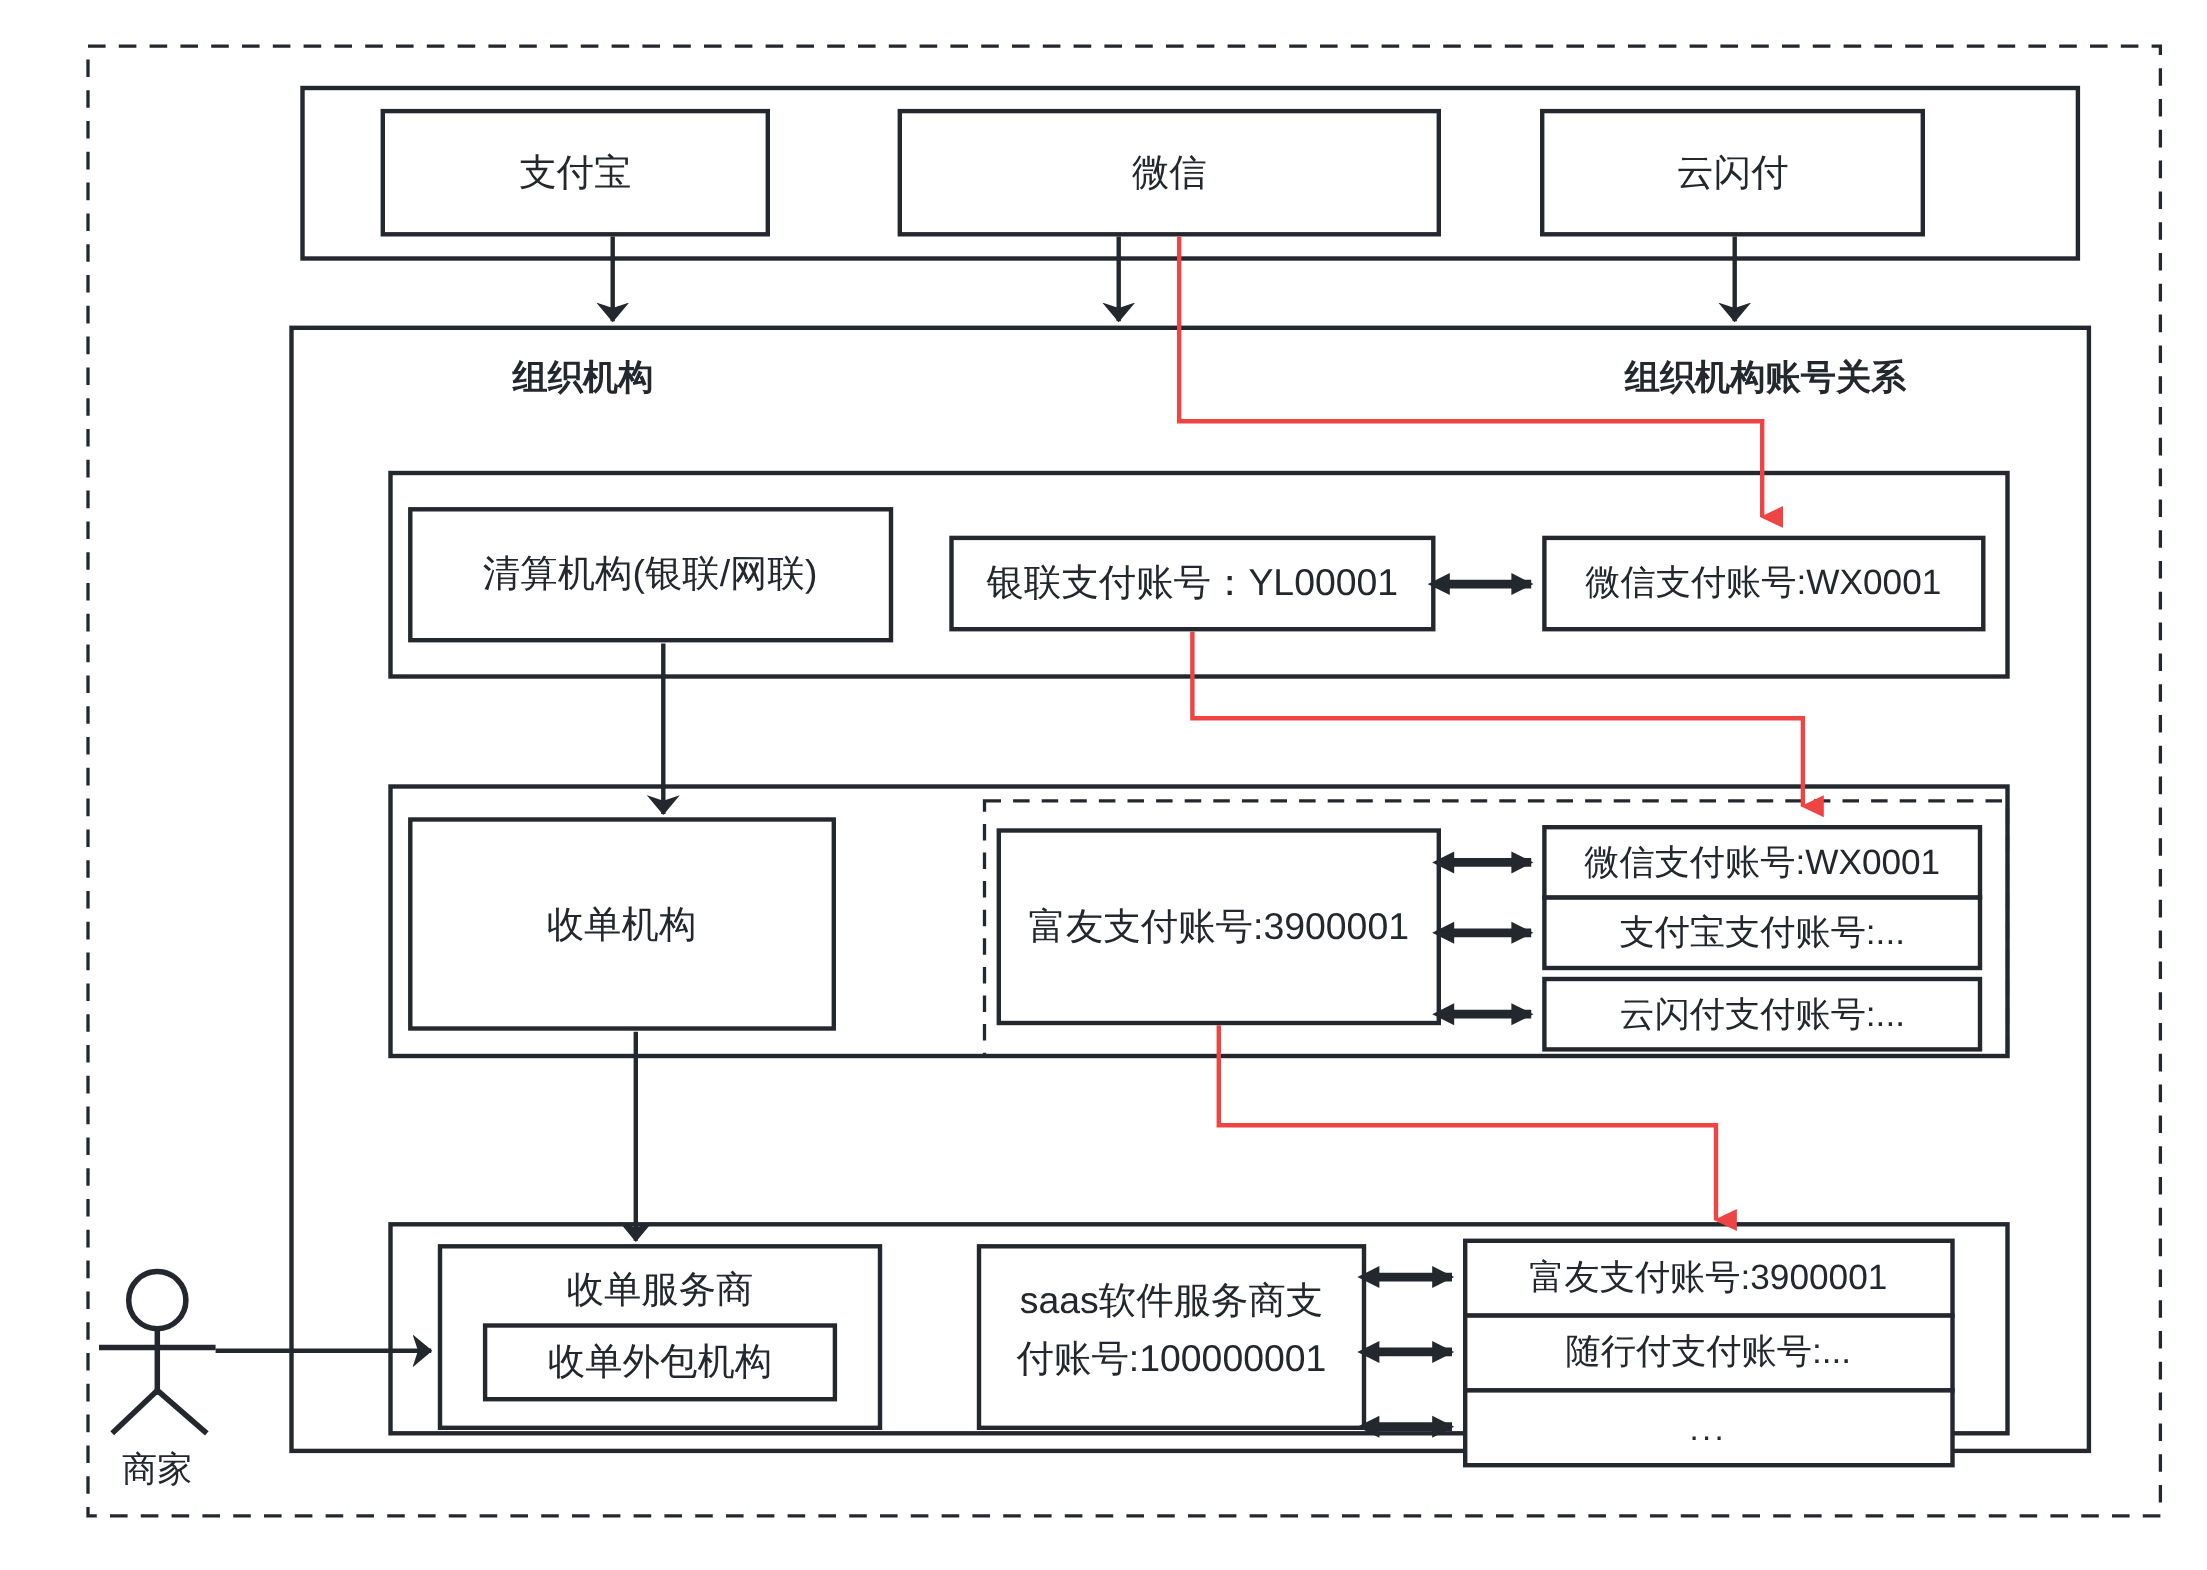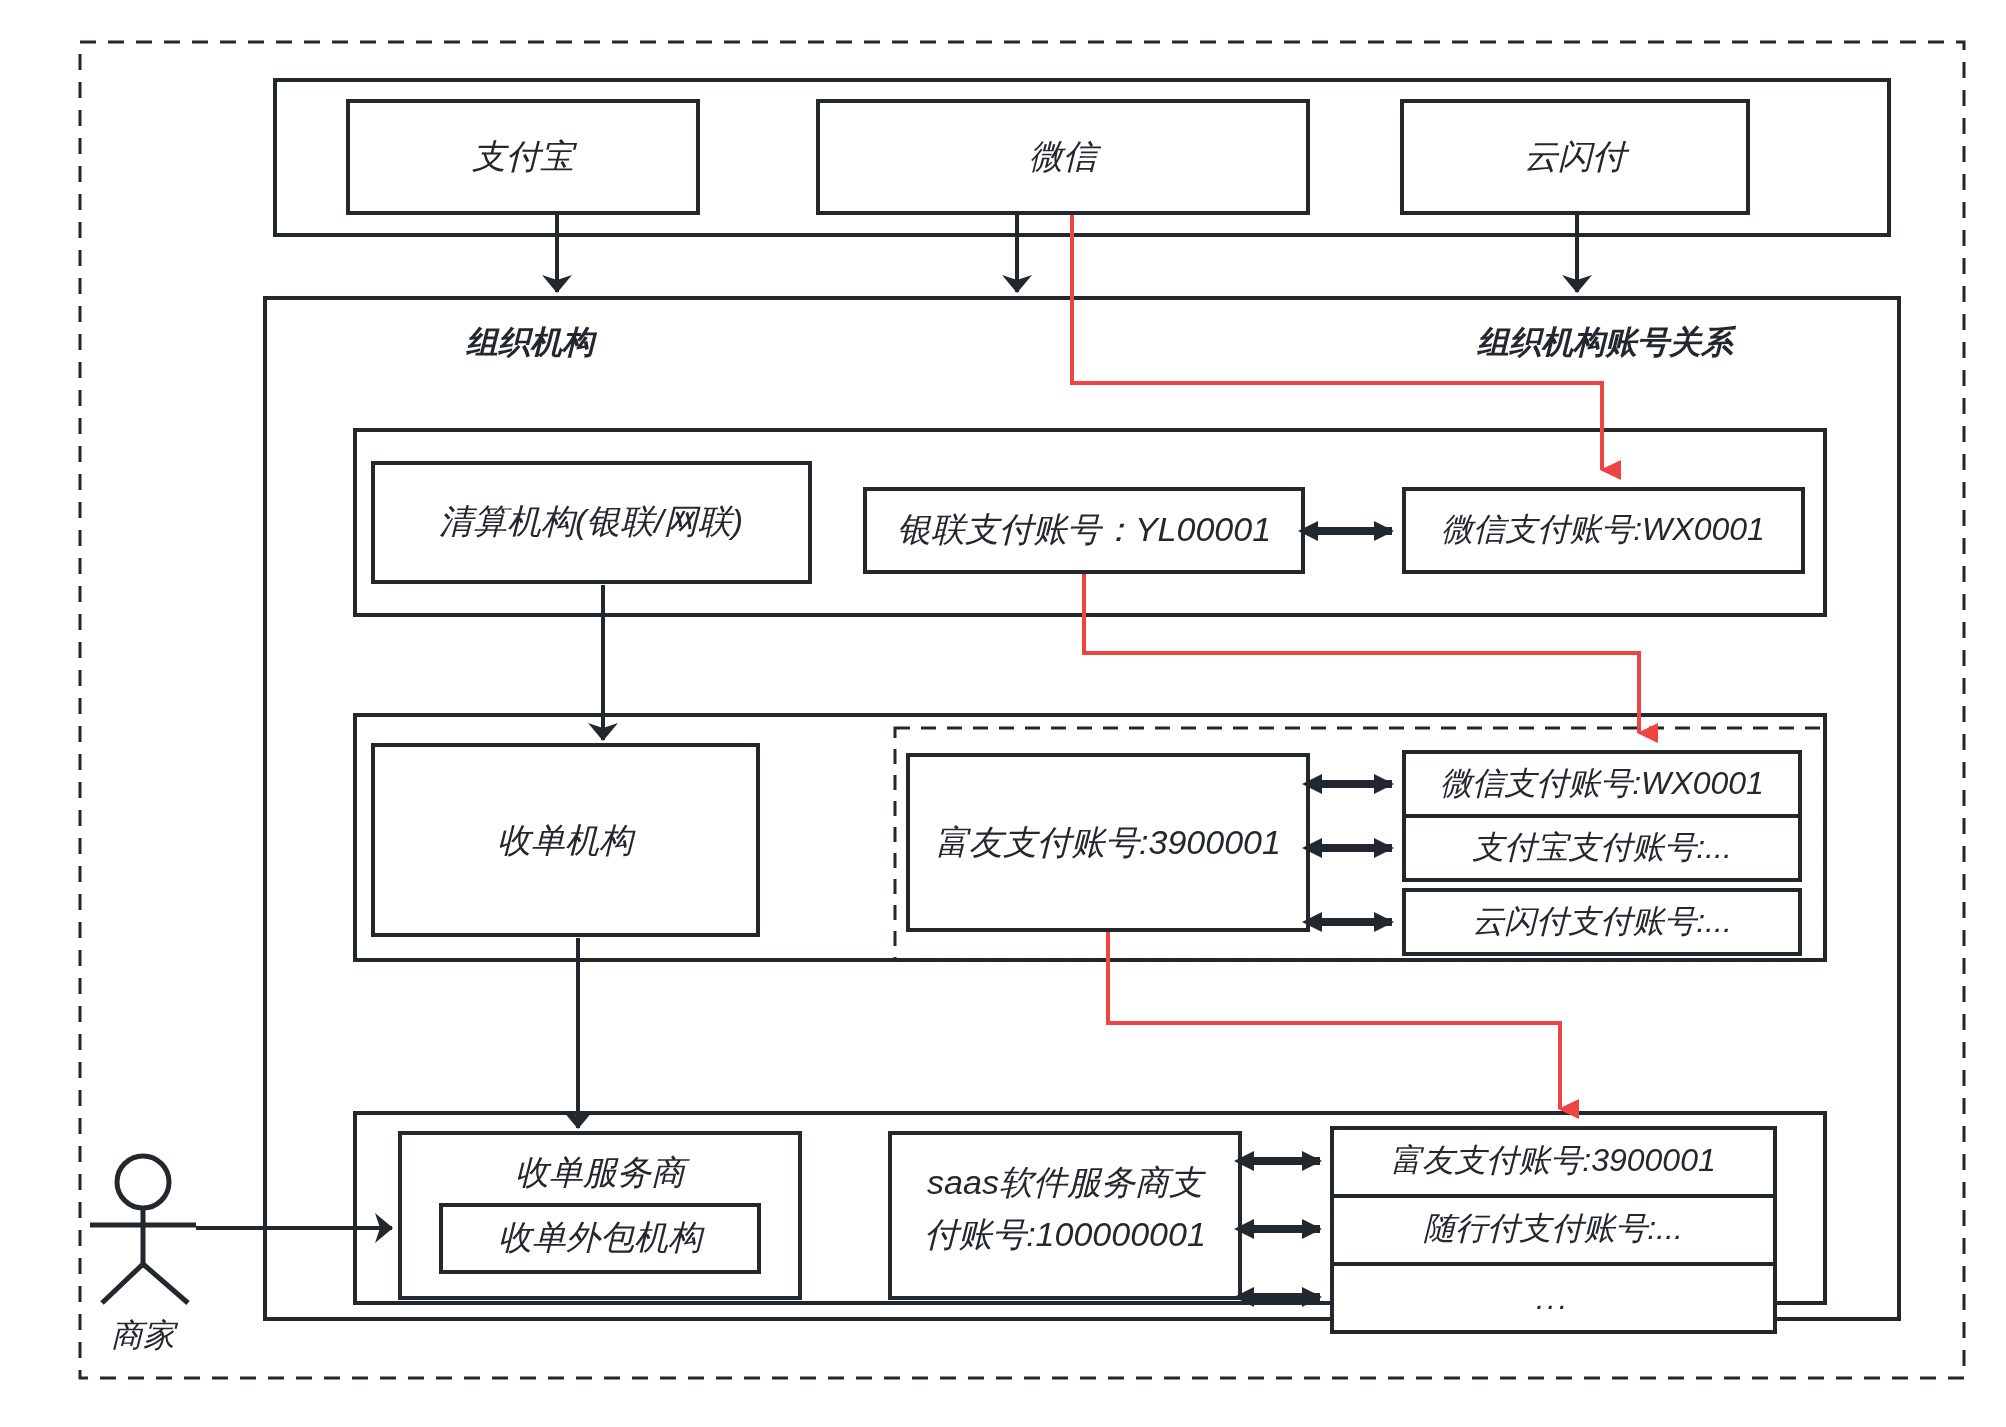--- a/index.html
+++ b/index.html
@@ -1,21 +1,21 @@
 <!DOCTYPE html>
 <html><head>
 <meta charset="utf-8">
 <style>
   html,body{margin:0;padding:0;background:#ffffff;}
   body{
     width:2006px;height:1427px;
     font-family:"Liberation Sans","DejaVu Sans",sans-serif;
     -webkit-font-smoothing:antialiased;
   }
-  #stage{position:relative;width:2006px;height:1427px;background:#fff;overflow:hidden;font-style:italic;}
+  #stage{position:relative;width:2006px;height:1427px;background:#fff;overflow:hidden;}
   svg{display:block;}
   .lbl{
     fill:#23272e;
     font-family:"Liberation Sans","DejaVu Sans",sans-serif;
     dominant-baseline:middle;
   }
   .lbl-box{font-size:34px;text-anchor:middle;}
   .lbl-box-sm{font-size:32px;text-anchor:middle;}
   .lbl-section{font-size:32px;font-weight:bold;text-anchor:middle;}
   .lbl-actor{font-size:32px;text-anchor:middle;}

